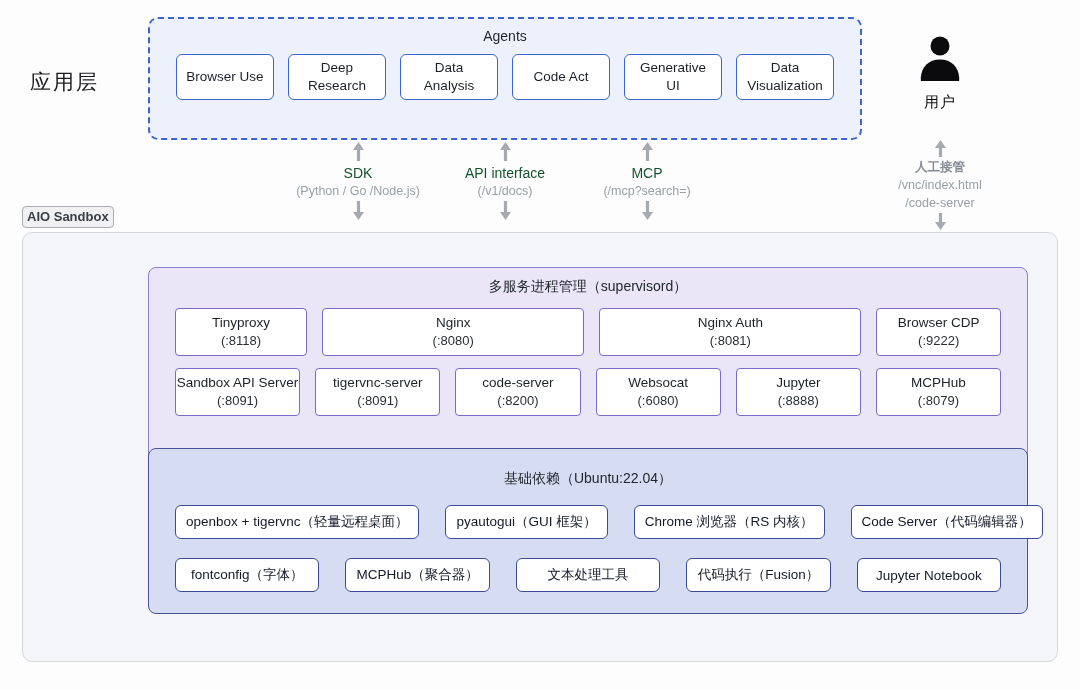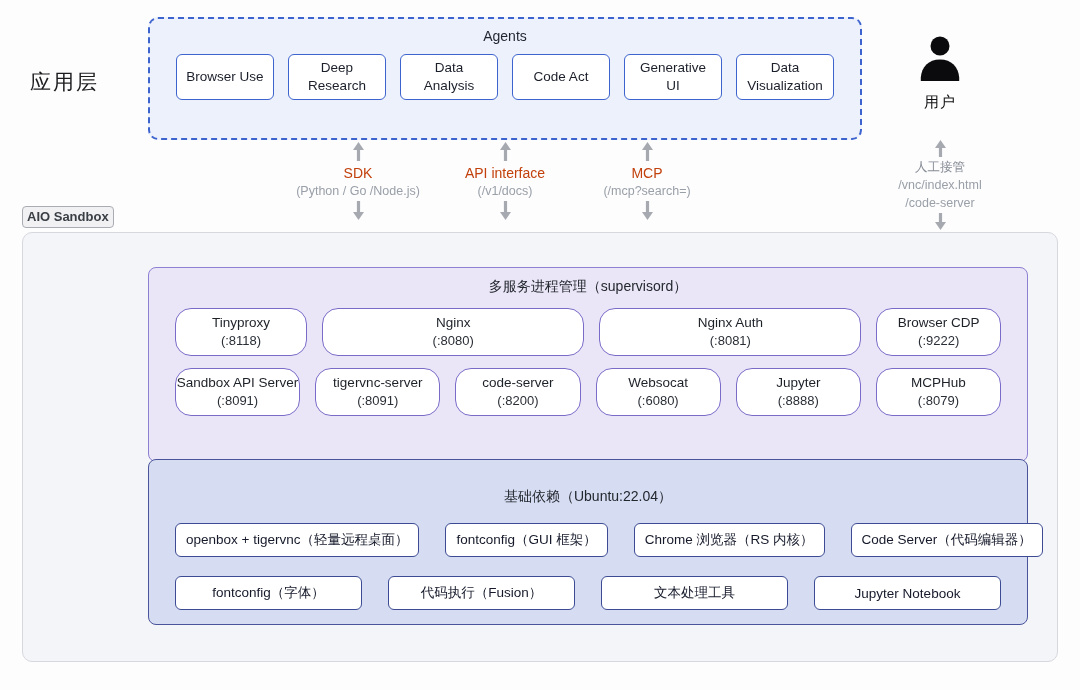--- a/index.html
+++ b/index.html
@@ -33,23 +33,23 @@
   
   .user-block { position: absolute; left: 898px; top: 34px; width: 84px; text-align: center; }
   .user-label { margin-top: 3px; font-size: 15px; color: #101012; letter-spacing: 1px; }
 
   
   .connector { position: absolute; display: flex; flex-direction: column; align-items: center; }
   .c-sdk    { left: 288px; top: 141px; width: 140px; }
   .c-api    { left: 435px; top: 141px; width: 140px; }
   .c-mcp    { left: 577px; top: 141px; width: 140px; }
   .c-manual { left: 860px; top: 139px; width: 160px; }
-  .c-label { font-size: 14px; color: #c2410c; margin: 3px 0 1px; }
+  .c-label { font-size: 14px; color: #14532d; margin: 3px 0 1px; }
   .c-sub   { font-size: 12.5px; color: #9aa0a8; line-height: 1.45; }
-  .c-sub.dark { color: #878d96; }
+  .c-sub.dark { color: #878d96; font-weight: bold; }
   .ar { display: block; margin: 1px 0; }
 
   
   .badge {
     position: absolute; left: 22px; top: 206px;
     background: #f1f1f3; border: 1px solid #a9adb3; border-radius: 4px;
     padding: 2px 4px 3px; font-size: 13px; font-weight: bold; color: #3a3f46;
   }
 
   
@@ -59,32 +59,32 @@
   }
 
   
   .service-box {
     position: absolute; left: 148px; top: 267px; width: 880px; height: 195px;
     background: #eae6f8; border: 1px solid #8d7fd2; border-radius: 8px; padding: 10px 26px 0;
   }
   .box-title { text-align: center; font-size: 14px; color: #23272e; }
   .svc-row { display: flex; gap: 15px; margin-top: 12px; }
   .svc-item {
-    background: #fff; border: 1px solid #7a6bc8; border-radius: 16px; height: 48px;
+    background: #fff; border: 1px solid #7a6bc8; border-radius: 4px; height: 48px;
     display: flex; flex-direction: column; align-items: center; justify-content: center;
     line-height: 1.35; font-size: 13.5px; color: #1d2128;
   }
   .svc-item .p { font-size: 13px; color: #2a2e36; }
   .f1 { flex: 1.04; } .f2 { flex: 2.08; } .f3 { flex: 2.08; } .f4 { flex: 0.98; }
   .svc-row.r2 .svc-item { flex: 1; }
 
   
   .base-box {
-    position: absolute; left: 148px; top: 459px; width: 880px; height: 166px;
-    background: #d6dcf2; border: 1px solid #49549b; border-radius: 8px; padding: 28px 26px 0;
+    position: absolute; left: 148px; top: 448px; width: 880px; height: 166px;
+    background: #d6dcf2; border: 1px solid #49549b; border-radius: 8px; padding: 21px 26px 0;
   }
   .base-row { display: flex; gap: 26px; }
   .base-row.r1 { margin-top: 17px; }
   .base-row.r2 { margin-top: 19px; }
   .base-item {
     background: #fff; border: 1.5px solid #3c4b93; border-radius: 6px; height: 34px;
     display: flex; align-items: center; justify-content: center;
     font-size: 13.5px; color: #15192a; padding: 0 10px; white-space: nowrap;
   }
   .b1 { flex: 1.62; } .b2 { flex: 0.98; } .b3 { flex: 1.15; } .b4 { flex: 1.45; }
@@ -224,25 +224,26 @@
         <span class="n">MCPHub</span>
         <span class="p">(:8079)</span>
       </div>
     </div>
   </div>
 
   <div class="base-box">
     <div class="box-title">基础依赖（Ubuntu:22.04）</div>
     <div class="base-row r1">
       <div class="base-item b1">openbox + tigervnc（轻量远程桌面）</div>
-      <div class="base-item b2">fontconfig（GUI 框架）</div>
+      <div class="base-item b2">pyautogui（GUI 框架）</div>
       <div class="base-item b3">Chrome 浏览器（RS 内核）</div>
       <div class="base-item b4">Code Server（代码编辑器）</div>
     </div>
     <div class="base-row r2">
       <div class="base-item">fontconfig（字体）</div>
+      <div class="base-item">MCPHub（聚合器）</div>
+      <div class="base-item">文本处理工具</div>
       <div class="base-item">代码执行（Fusion）</div>
-      <div class="base-item">文本处理工具</div>
       <div class="base-item">Jupyter Notebook</div>
     </div>
   </div>
 
 </div>
 
 </body></html>

